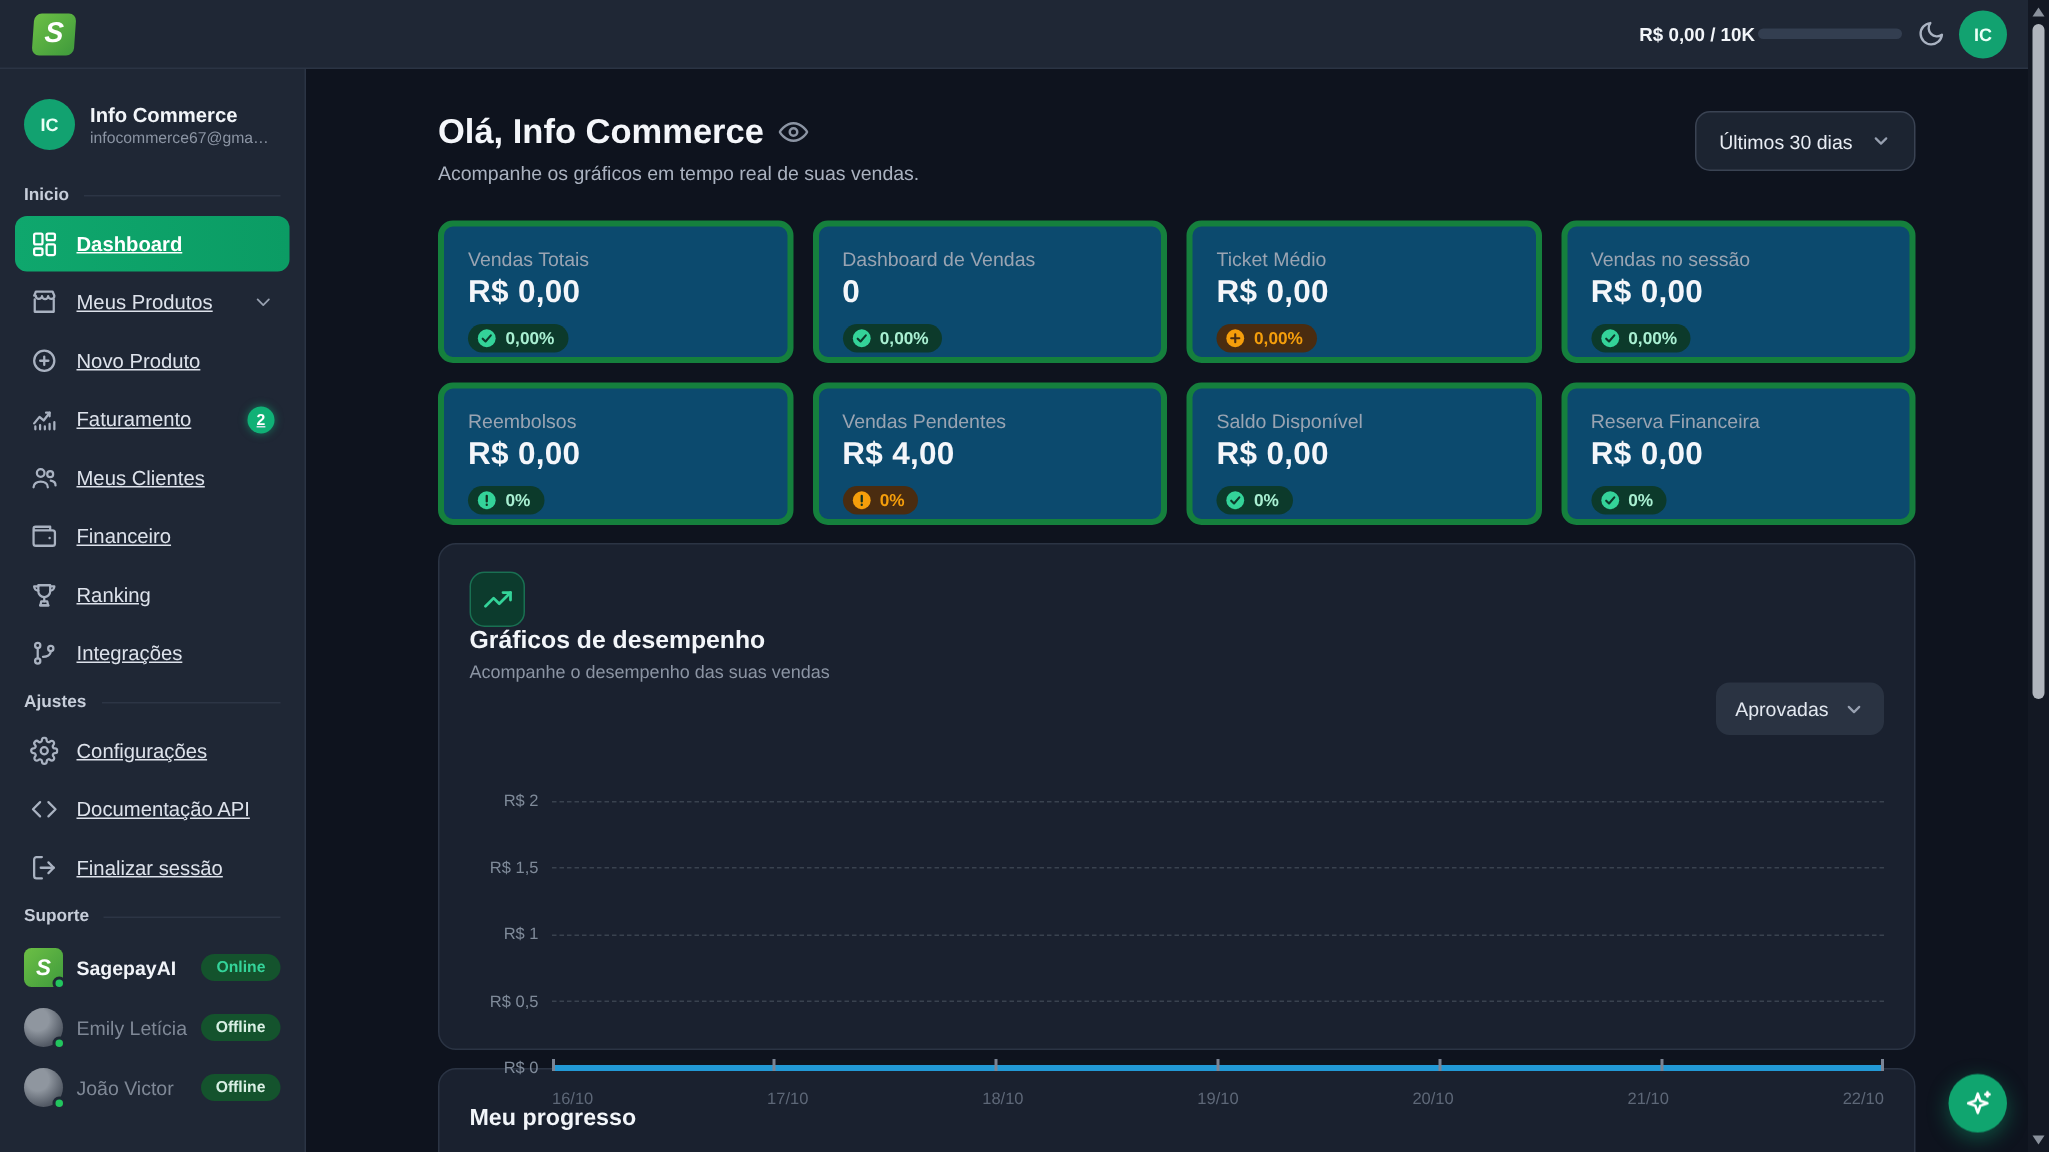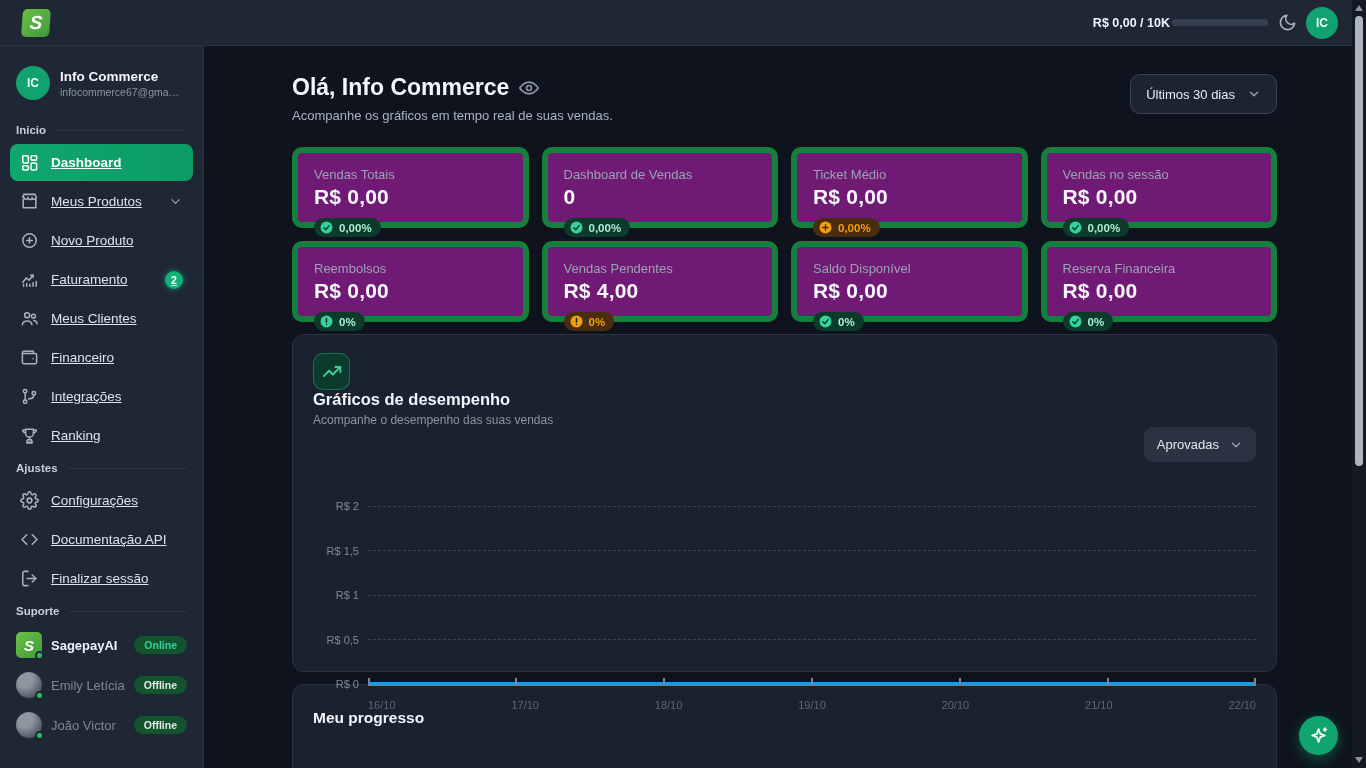--- a/index.html
+++ b/index.html
@@ -95,22 +95,22 @@
   .subtitle { font-size:13px; color:#aab2c0; margin-top:7px; }
   .period-select {
     display:flex; align-items:center; gap:12px; height:40px; padding:0 15px;
     background:#1c2431; border:1px solid #3a4353; border-radius:10px;
     font-size:13px; color:#e8ecf3; cursor:pointer;
   }
   .chev { width:14px; height:14px; color:#97a0b0; }
   
   .cards-grid { display:grid; grid-template-columns:repeat(4,1fr); gap:13px; margin-top:24px; }
   .card {
-    background:#701a75; border:6px solid #15803d; border-radius:10px;
-    padding:14px 16px; height:81px;
+    background:#0c4a6e; border:4px solid #15803d; border-radius:10px;
+    padding:14px 16px; height:95px;
   }
   .card-label { font-size:13px; color:#9aa4b2; }
   .card-value { font-size:21px; font-weight:800; color:#f4f6fa; margin-top:3px; letter-spacing:.2px; }
   .badge { display:inline-flex; align-items:center; gap:6px; margin-top:9px;
     padding:3px 9px 3px 6px; border-radius:999px; font-size:11.5px; font-weight:bold; }
   .badge.green { background:#0c3a2b; color:#a9f0d2; }
   .badge.orange { background:#4a2c10; color:#f59e0b; }
   .badge-ico { width:13px; height:13px; display:flex; }
   .badge-ico svg { width:100%; height:100%; }
   
@@ -260,42 +260,42 @@
               <path d="M4 7h15a2 2 0 0 1 2 2v9a2 2 0 0 1-2 2H5a2 2 0 0 1-2-2V5.8A1.8 1.8 0 0 1 4.8 4H17v3"></path>
               <circle cx="16.5" cy="13.5" r="1" fill="currentColor" stroke="none"></circle>
             </svg>
           </span>
           <span>Financeiro</span>
           <span class="nav-spacer"></span>
         </div>
         <div class="nav-item">
           <span class="nav-ico">
             <svg viewBox="0 0 24 24" fill="none" stroke="currentColor" stroke-width="1.9" stroke-linecap="round" stroke-linejoin="round">
-              <circle cx="6.5" cy="5.5" r="2.2"></circle>
-              <circle cx="6.5" cy="18.5" r="2.2"></circle>
-              <circle cx="17.5" cy="8" r="2.2"></circle>
-              <path d="M6.5 7.7v8.6"></path>
-              <path d="M17.5 10.2c0 3.4-3.4 4.8-6.6 4.8"></path>
-            </svg>
-          </span>
-          <span>Integrações</span>
-          <span class="nav-spacer"></span>
-        </div>
-        <div class="nav-item">
-          <span class="nav-ico">
-            <svg viewBox="0 0 24 24" fill="none" stroke="currentColor" stroke-width="1.9" stroke-linecap="round" stroke-linejoin="round">
               <path d="M7 4h10v5a5 5 0 0 1-10 0z"></path>
               <path d="M7 5H3.5a3.3 3.3 0 0 0 3.6 3.5"></path>
               <path d="M17 5h3.5a3.3 3.3 0 0 1-3.6 3.5"></path>
               <path d="M12 14v3.5"></path>
               <path d="M8.5 21h7"></path>
               <path d="M9.5 17.5h5l.8 3.5H8.7z"></path>
             </svg>
           </span>
           <span>Ranking</span>
+          <span class="nav-spacer"></span>
+        </div>
+        <div class="nav-item">
+          <span class="nav-ico">
+            <svg viewBox="0 0 24 24" fill="none" stroke="currentColor" stroke-width="1.9" stroke-linecap="round" stroke-linejoin="round">
+              <circle cx="6.5" cy="5.5" r="2.2"></circle>
+              <circle cx="6.5" cy="18.5" r="2.2"></circle>
+              <circle cx="17.5" cy="8" r="2.2"></circle>
+              <path d="M6.5 7.7v8.6"></path>
+              <path d="M17.5 10.2c0 3.4-3.4 4.8-6.6 4.8"></path>
+            </svg>
+          </span>
+          <span>Integrações</span>
           <span class="nav-spacer"></span>
         </div>
       </nav>
 
     <div class="section-label">Ajustes</div>
     <nav id="nav-ajustes">
         <div class="nav-item">
           <span class="nav-ico">
             <svg viewBox="0 0 24 24" fill="none" stroke="currentColor" stroke-width="1.9" stroke-linecap="round" stroke-linejoin="round">
               <circle cx="12" cy="12" r="3"></circle>

